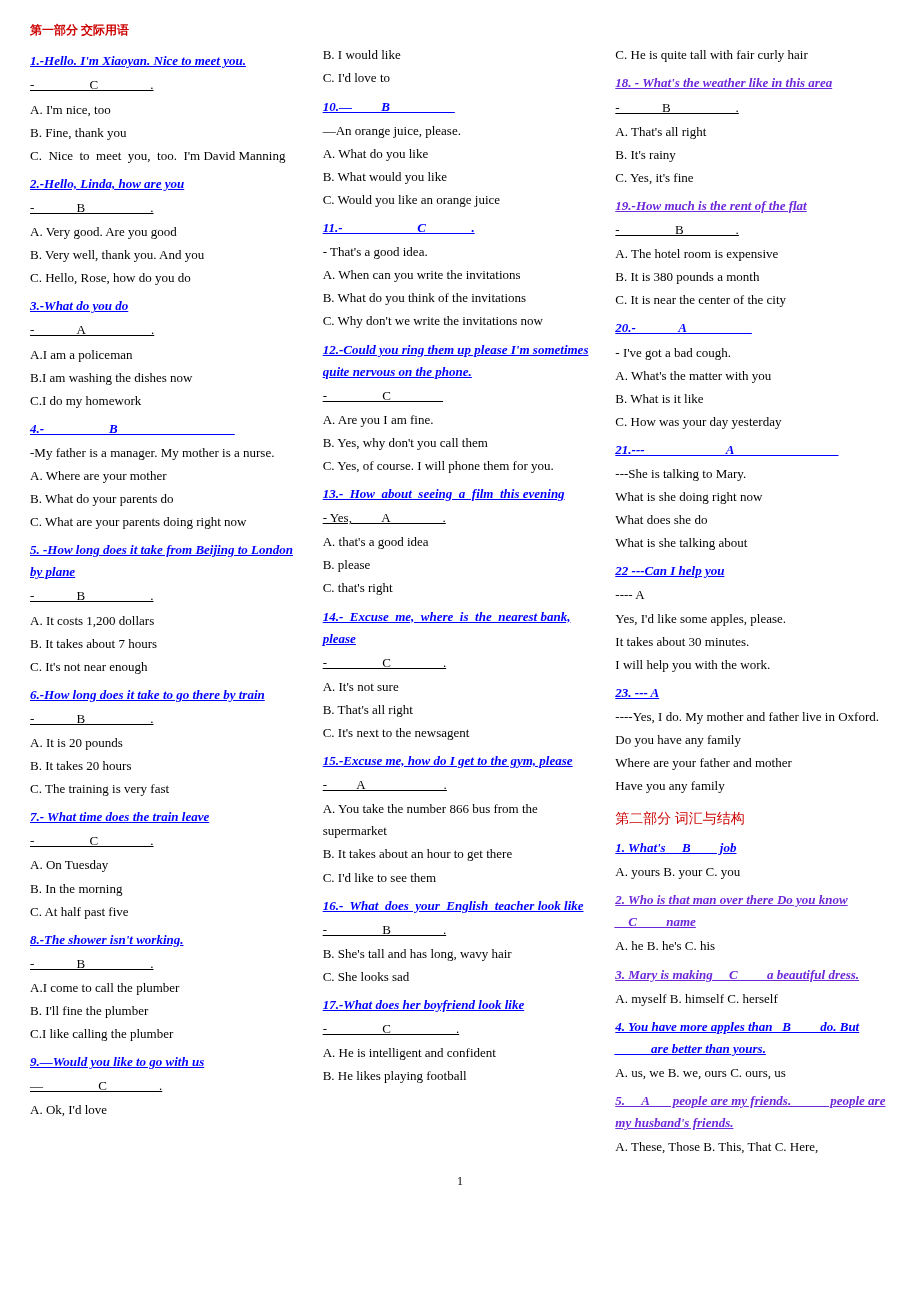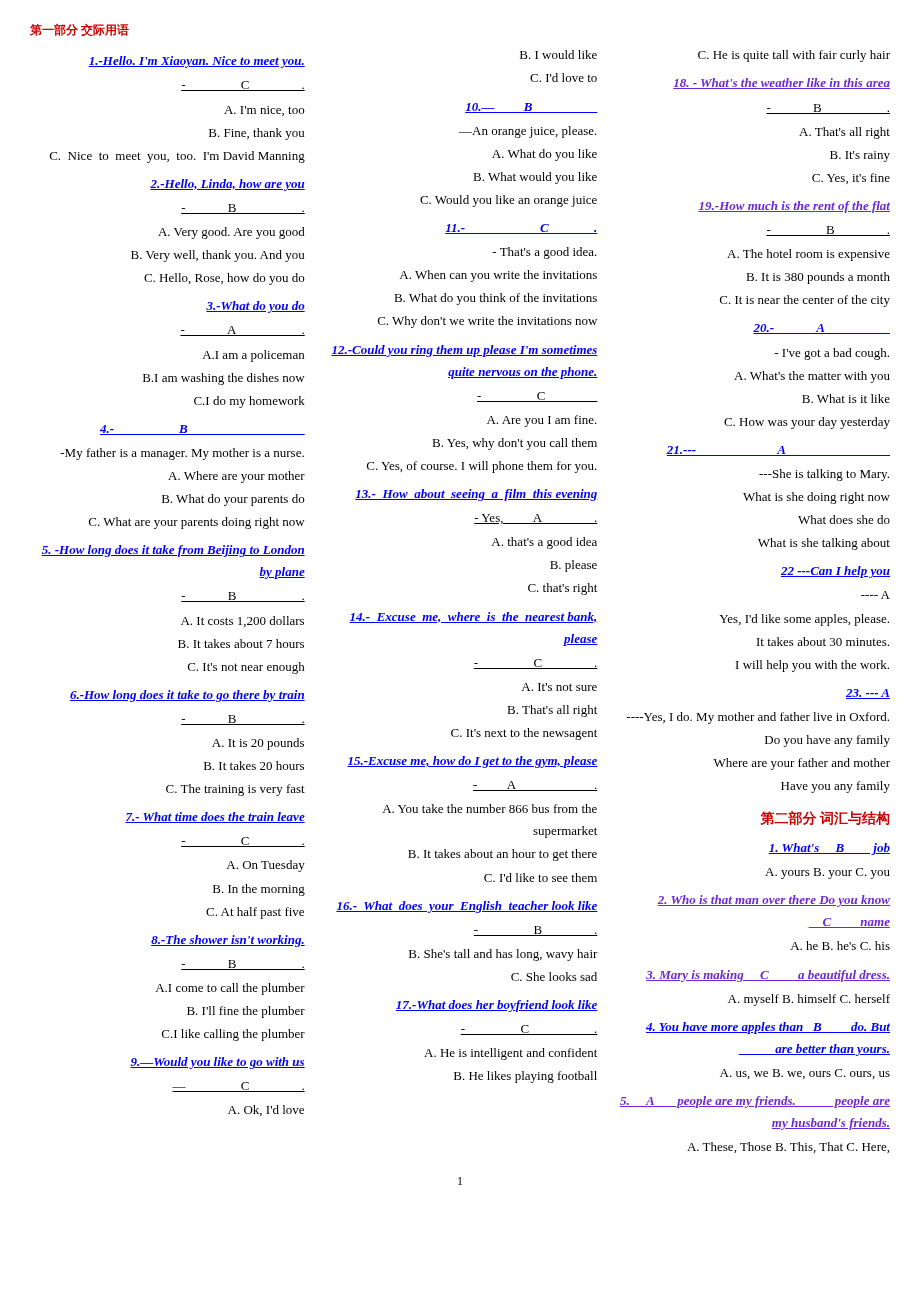--- a/index.html
+++ b/index.html
@@ -8,32 +8,31 @@
       font-size: 13px;
       color: #000;
       background: #fff;
       padding: 20px 30px;
       line-height: 1.7;
     }
     .page-content {
       display: grid;
       grid-template-columns: 1fr 1fr 1fr;
       gap: 0 18px;
-      text-align: right;
     }
     .section-title {
       color: #c00;
       font-weight: bold;
       font-size: 12px;
       grid-column: 1 / -1;
       margin-bottom: 4px;
     }
     .section-title-2 {
       color: #c00;
-      font-weight: bold;
+      font-weight: normal;
       font-size: 14px;
       margin-bottom: 4px;
     }
     .q-title {
       color: #00f;
       font-weight: bold;
       font-style: italic;
       text-decoration: underline;
       margin-top: 6px;
       margin-bottom: 2px;

